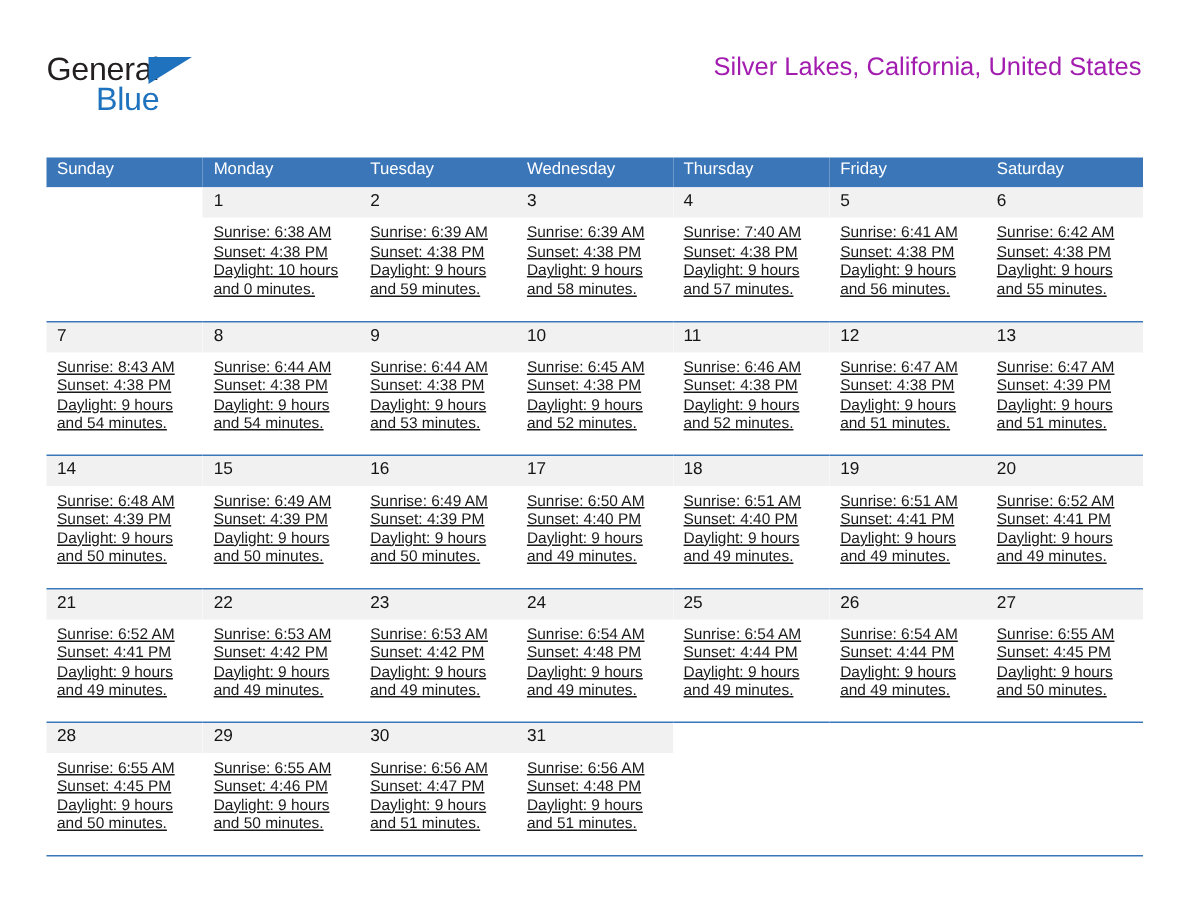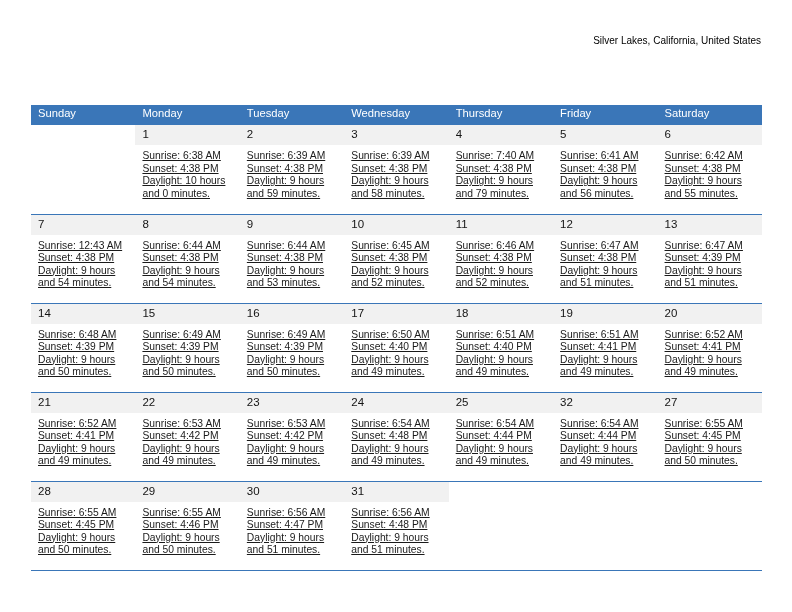--- a/index.html
+++ b/index.html
@@ -58,22 +58,22 @@
     text-align: right;
   }
   .cal-title {
     font-size: 27.5px;
     color: #141414;
     line-height: 1.18;
     white-space: nowrap;
   }
   .cal-subtitle {
     margin-top: 7px;
-    font-size: 10px;
-    color: #000000;
+    font-size: 17px;
+    color: #a21caf;
     line-height: 1.2;
     white-space: nowrap;
   }
 
   
   .calendar {
     position: absolute;
     left: 31px; top: 105px;
     width: 731px;
   }
@@ -128,20 +128,25 @@
     background: #3a76b8;
   }
 </style>
 </head>
 <body>
 
 <div class="page">
 
   <div class="top">
 
+    <div class="logo">
+      <span class="logo-general">General</span>
+      <span class="logo-tri"></span>
+      <span class="logo-blue">Blue</span>
+    </div>
 
     <div class="titles">
       <div class="cal-subtitle">Silver Lakes, California, United States</div>
     </div>
 
   </div>
 
   <div class="calendar">
     <table class="cal">
       <thead>
@@ -186,21 +191,21 @@
                 <div>Daylight: 9 hours</div>
                 <div>and 58 minutes.</div>
               </div>
             </td>
             <td class="">
               <div class="daynum">4</div>
               <div class="info">
                 <div>Sunrise: 7:40 AM</div>
                 <div>Sunset: 4:38 PM</div>
                 <div>Daylight: 9 hours</div>
-                <div>and 79 minutes.</div>
+                <div>and 57 minutes.</div>
               </div>
             </td>
             <td class="">
               <div class="daynum">5</div>
               <div class="info">
                 <div>Sunrise: 6:41 AM</div>
                 <div>Sunset: 4:38 PM</div>
                 <div>Daylight: 9 hours</div>
                 <div>and 56 minutes.</div>
               </div>
@@ -212,21 +217,21 @@
                 <div>Sunset: 4:38 PM</div>
                 <div>Daylight: 9 hours</div>
                 <div>and 55 minutes.</div>
               </div>
             </td>
           </tr>
           <tr class="week">
             <td class="">
               <div class="daynum">7</div>
               <div class="info">
-                <div>Sunrise: 12:43 AM</div>
+                <div>Sunrise: 8:43 AM</div>
                 <div>Sunset: 4:38 PM</div>
                 <div>Daylight: 9 hours</div>
                 <div>and 54 minutes.</div>
               </div>
             </td>
             <td class="">
               <div class="daynum">8</div>
               <div class="info">
                 <div>Sunrise: 6:44 AM</div>
                 <div>Sunset: 4:38 PM</div>
@@ -385,21 +390,21 @@
             <td class="">
               <div class="daynum">25</div>
               <div class="info">
                 <div>Sunrise: 6:54 AM</div>
                 <div>Sunset: 4:44 PM</div>
                 <div>Daylight: 9 hours</div>
                 <div>and 49 minutes.</div>
               </div>
             </td>
             <td class="">
-              <div class="daynum">32</div>
+              <div class="daynum">26</div>
               <div class="info">
                 <div>Sunrise: 6:54 AM</div>
                 <div>Sunset: 4:44 PM</div>
                 <div>Daylight: 9 hours</div>
                 <div>and 49 minutes.</div>
               </div>
             </td>
             <td class="">
               <div class="daynum">27</div>
               <div class="info">

